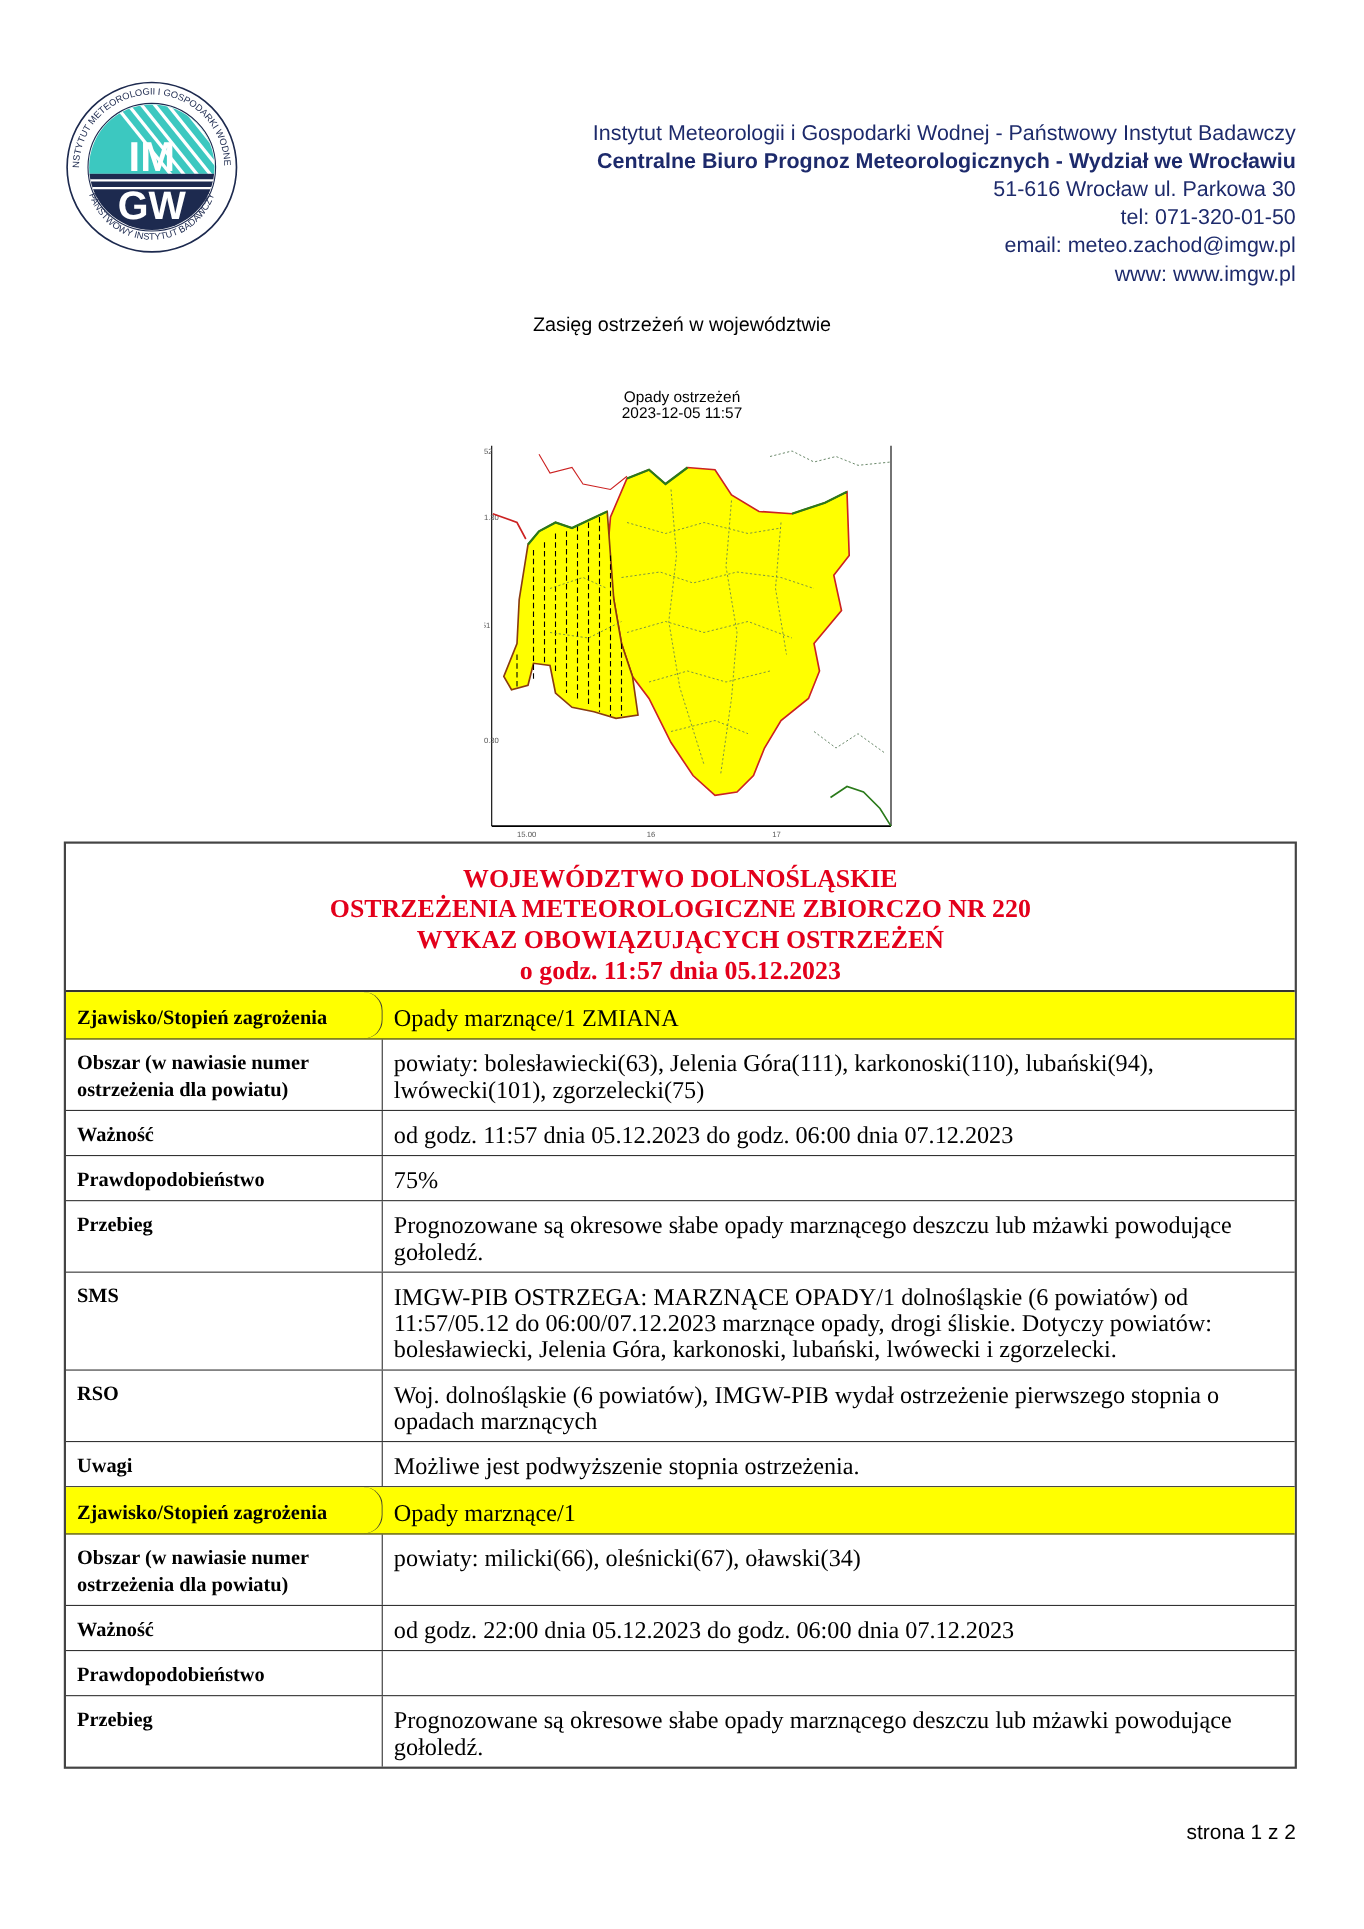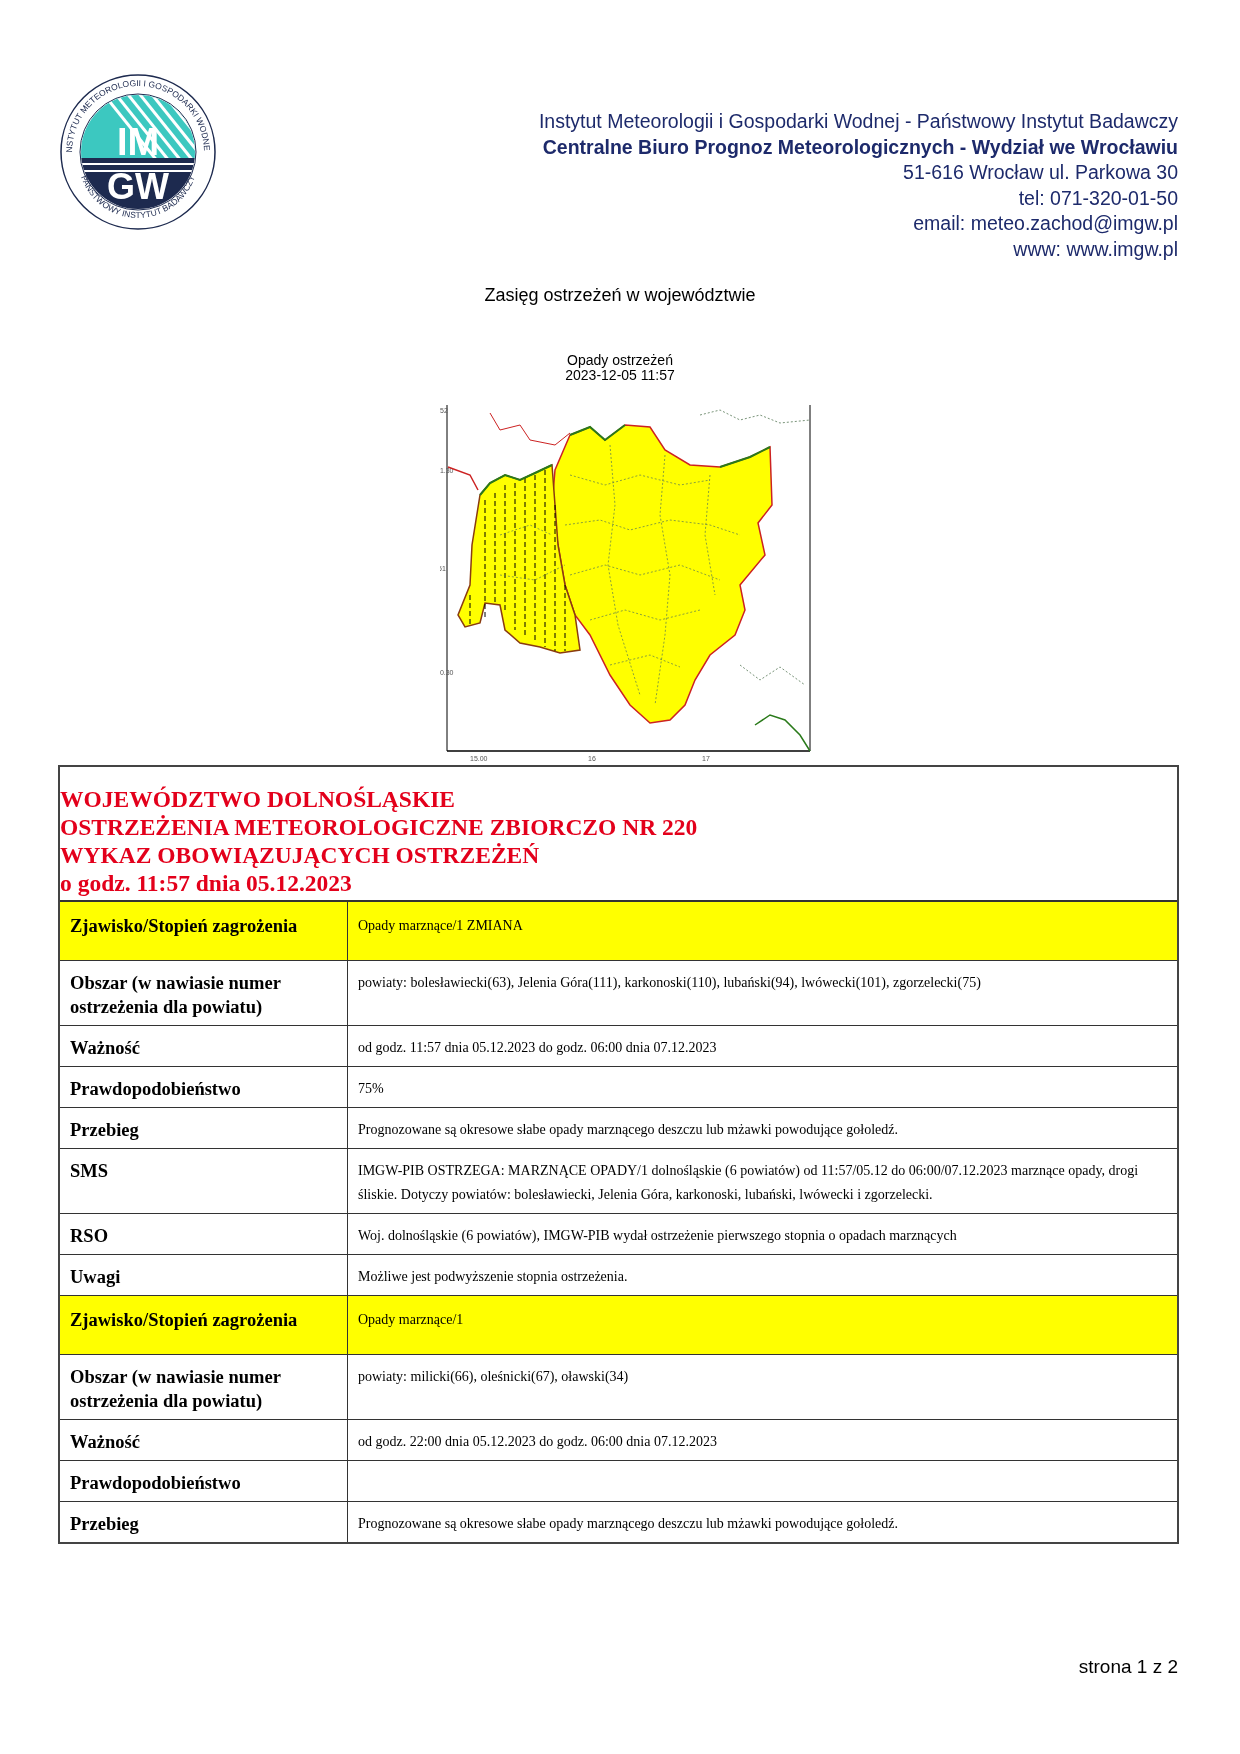--- a/index.html
+++ b/index.html
@@ -11,27 +11,27 @@
     .inst .l0 { white-space: nowrap; margin-top: 39px; }
     .inst .l1 { font-weight: bold; white-space: nowrap; }
 
     
     .zasieg { position: absolute; left: 0; width: 1240px; top: 285px; text-align: center; font-family: "Liberation Sans", sans-serif; font-size: 18px; }
     .map-title { position: absolute; left: 500px; width: 240px; top: 353px; text-align: center; font-family: "Liberation Sans", sans-serif; font-size: 14px; line-height: 15px; }
     .map { position: absolute; left: 440px; top: 405px; width: 375px; height: 360px; }
 
     
     .tbl { position: absolute; left: 58px; top: 765px; width: 1121px; border: 2px solid #444; box-sizing: border-box; border-collapse: collapse; }
-    .tbl-head { border-bottom: 2px solid #333; padding: 18px 0 3px 0; color: #e3001b; font-weight: bold; font-size: 23.5px; line-height: 28px; }
+    .tbl-head { border-bottom: 2px solid #333; padding: 18px 0 3px 0; text-align: center; color: #e3001b; font-weight: bold; font-size: 23.5px; line-height: 28px; }
     .row { display: flex; border-bottom: 1.5px solid #333; }
     .row:last-child { border-bottom: none; }
     .row .k { width: 288px; flex: none; border-right: 1.5px solid #333; padding: 10px 10px 6px 10px; box-sizing: border-box; font-weight: bold; font-size: 18.5px; line-height: 24px; }
-    .row .v { flex: 1; padding: 10px 10px 6px 10px; box-sizing: border-box; font-size: 14px; line-height: 24px; }
+    .row .v { flex: 1; padding: 10px 10px 6px 10px; box-sizing: border-box; font-size: 22px; line-height: 24px; }
     .row.yellow { background: #ffff00; }
-    .row.yellow .k, .row.yellow .v { padding-top: 12px; padding-bottom: 22px; }
+    .row.yellow .k, .row.yellow .v { padding-top: 12px; padding-bottom: 6px; border-radius: 17px; }
 
     .footer { position: absolute; right: 62px; top: 1656px; font-family: "Liberation Sans", sans-serif; font-size: 19px; }
   </style>
 </head>
 <body>
 
 <svg class="logo" viewBox="0 0 160 160">
   <defs>
     <clipPath id="innerclip">
         <circle cx="80" cy="80" r="57"></circle>

